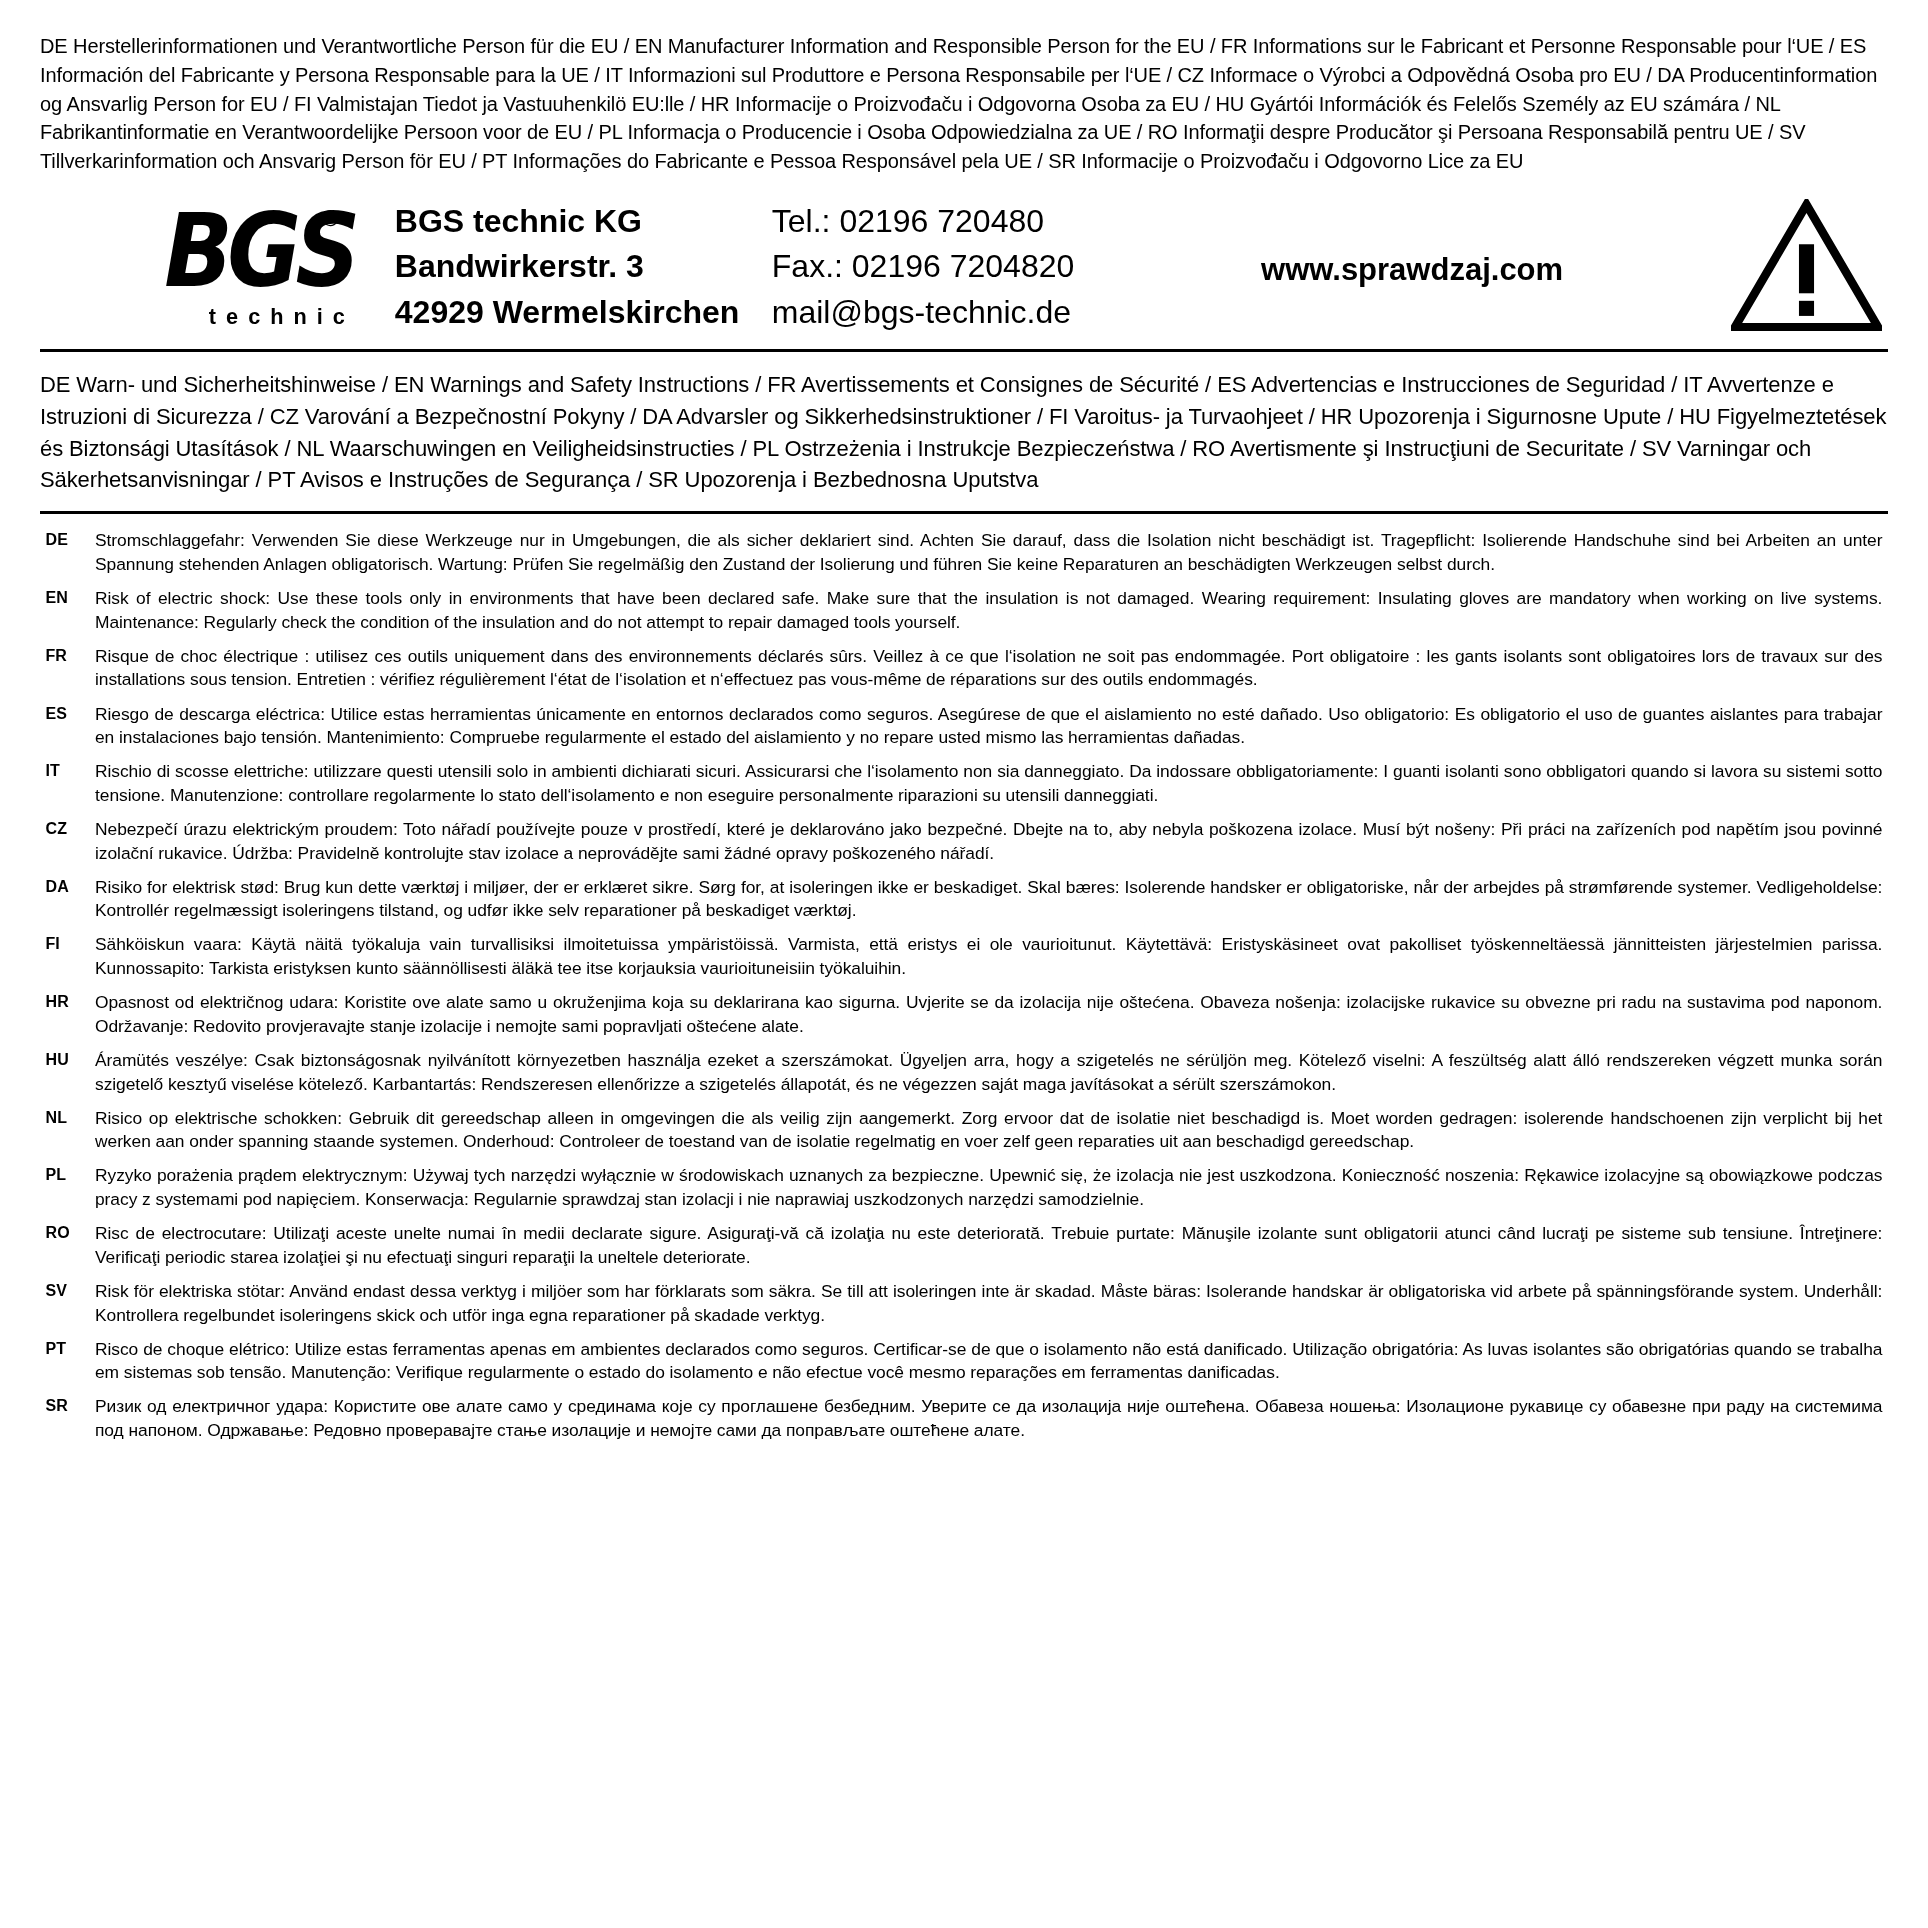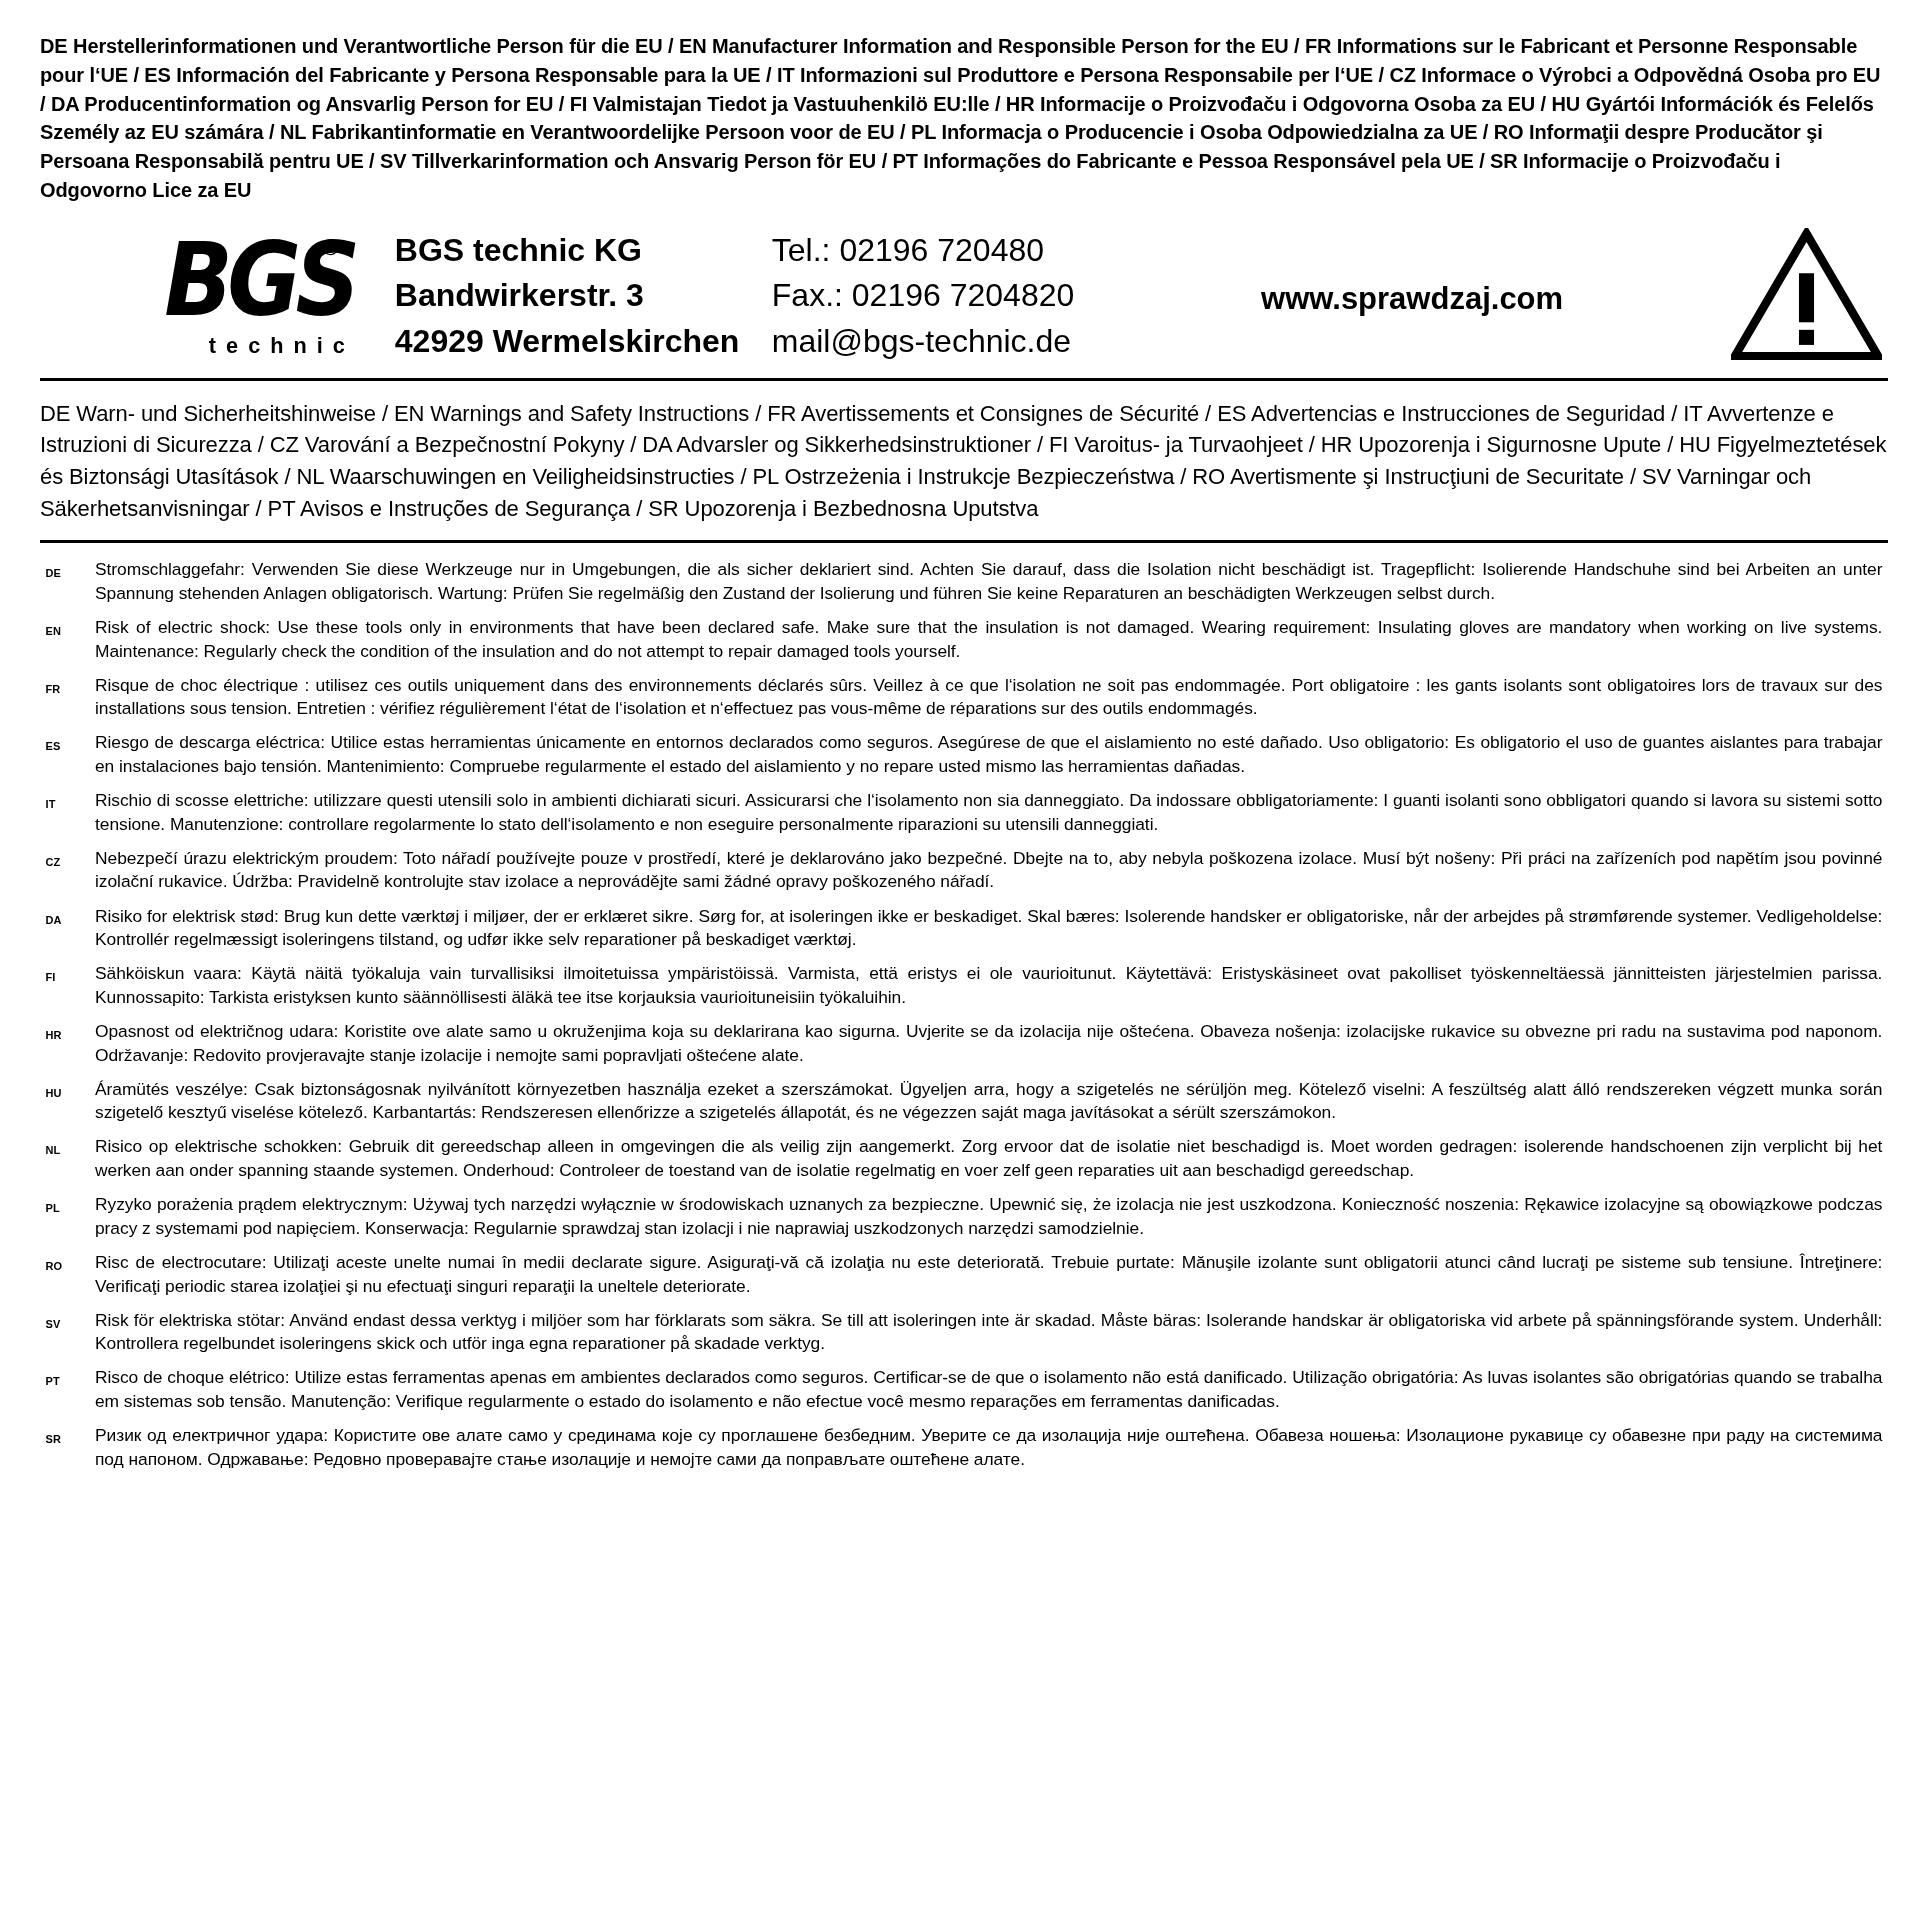--- a/index.html
+++ b/index.html
@@ -18,21 +18,21 @@
     box-sizing: border-box;
     width: 1928px;
     height: 1928px;
     padding: 32px 40px 0 40px;
     position: relative;
   }
 
   
   .top-heading {
     font-size: 20px;
-    font-weight: bold;
+    font-weight: normal;
     line-height: 1.44;
     letter-spacing: -0.1px;
     margin: 0 0 15px 0;
     max-width: 1846px;
   }
 
   
   .company-block {
     display: flex;
     align-items: center;
@@ -125,26 +125,25 @@
   .rows {
     padding-top: 15px;
   }
   .row {
     display: flex;
     align-items: flex-start;
     margin-bottom: 10.4px;
   }
   .row .code {
     flex: 0 0 55px;
-    font-size: 11px;
+    font-size: 16px;
     font-weight: bold;
     line-height: 1.36;
     padding-left: 5.6px;
     box-sizing: border-box;
-    margin-top: 8px;
   }
   .row .text {
     flex: 1 1 auto;
     font-size: 17.4px;
     line-height: 1.36;
     text-align: justify;
     padding-right: 5.6px;
     letter-spacing: -0.05px;
   }
 </style>

